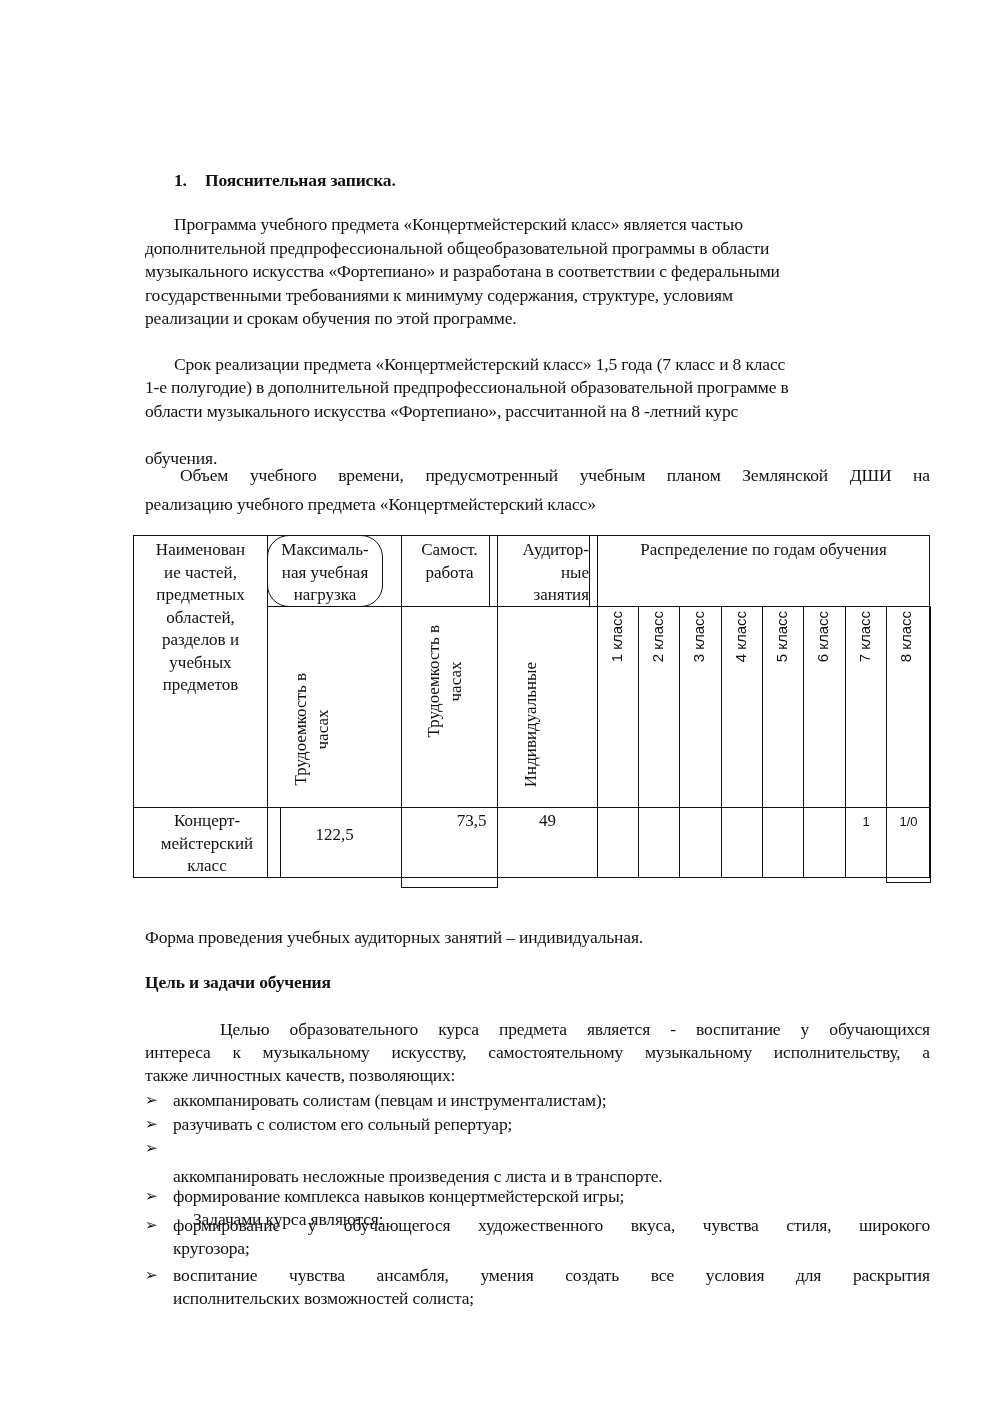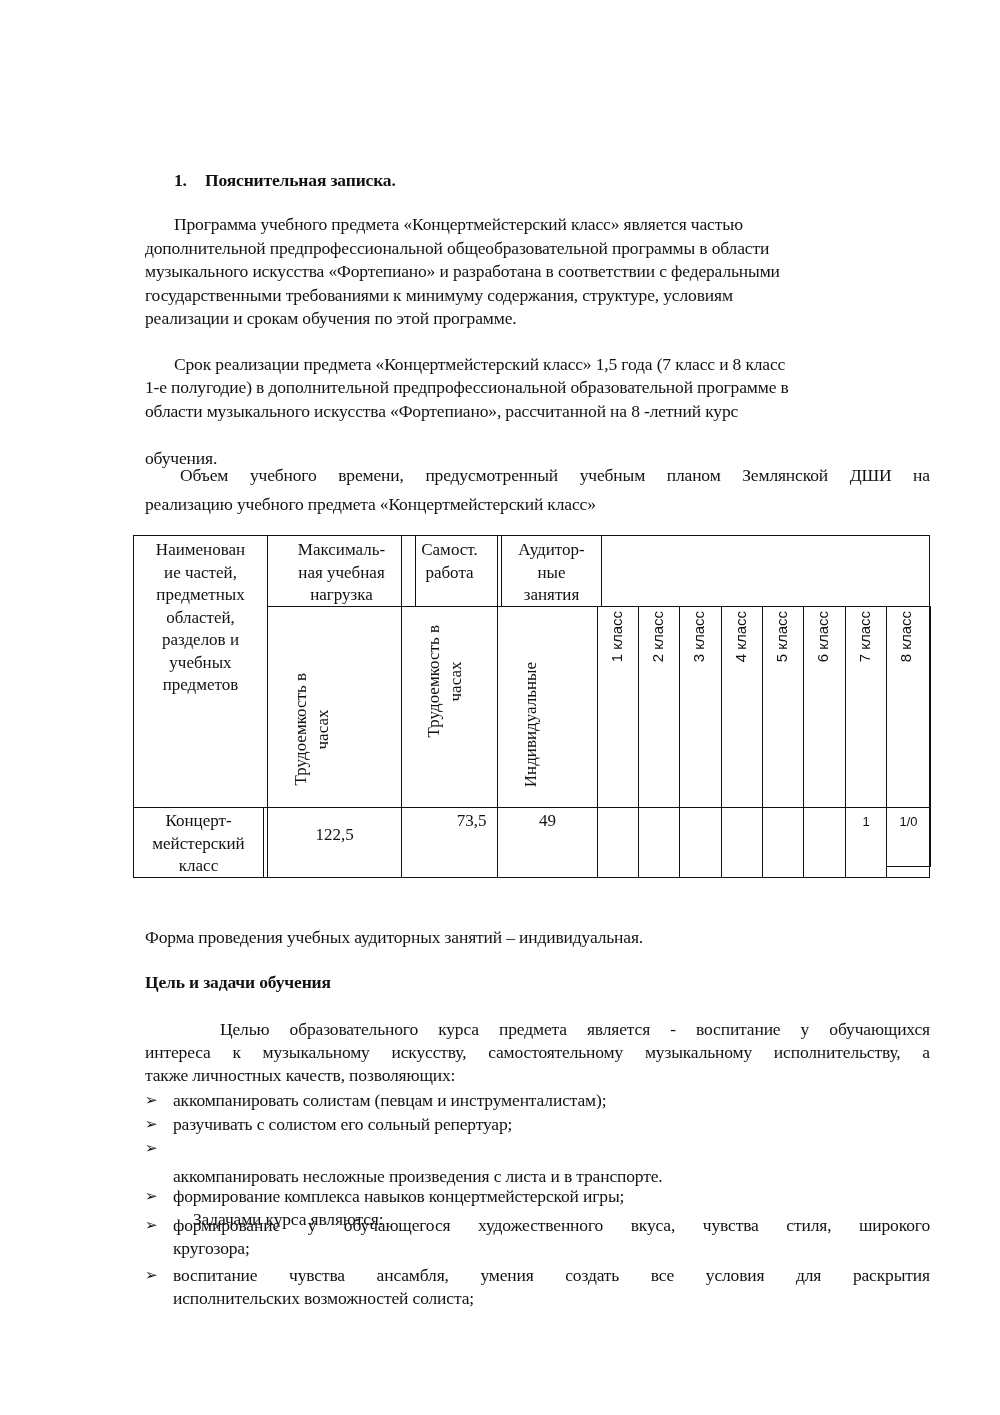--- a/index.html
+++ b/index.html
@@ -128,21 +128,21 @@
     <div class="cell" style="left:0; top:0; width:135px; height:273px; padding-top:3px;">
       <div>Наименован</div>
       <div>ие частей,</div>
       <div>предметных</div>
       <div>областей,</div>
       <div>разделов и</div>
       <div>учебных</div>
       <div>предметов</div>
     </div>
 
-    <div class="cell" style="left:134px; top:0; width:149px; height:72px; padding-top:3px;">
+    <div class="cell" style="left:134px; top:0; width:116px; height:72px; padding-top:3px;border-radius:22px;">
       <div>Максималь-</div>
       <div>ная учебная</div>
       <div>нагрузка</div>
     </div>
     <div class="cell" style="left:134px; top:71px; width:135px; height:202px;">
       <div class="vtext" style="left:22px; bottom:22px; text-align:left;">
         <div style="text-align:left;">Трудоемкость в</div>
         <div style="text-align:center;">часах</div>
       </div>
     </div>
@@ -151,29 +151,32 @@
       <div>Самост.</div>
       <div>работа</div>
     </div>
     <div class="cell" style="left:268px; top:71px; width:97px; height:202px;">
       <div class="vtext" style="left:21px; bottom:70px;">
         <div style="text-align:left;">Трудоемкость в</div>
         <div style="text-align:center;">часах</div>
       </div>
     </div>
 
-    <div class="cell" style="left:368px; top:0; width:101px; height:72px; padding-top:3px;">
+    <div class="cell" style="left:356px; top:0; width:101px; height:72px; padding-top:3px;text-align:right;">
       <div>Аудитор-</div>
       <div>ные</div>
       <div>занятия</div>
     </div>
     <div class="cell" style="left:364px; top:71px; width:101px; height:202px;">
       <div class="vtext" style="left:22px; bottom:20px;">Индивидуальные</div>
     </div>
 
+    <div class="cell" style="left:464px; top:0; width:333px; height:72px; padding-top:3px;">
+      <div>Распределение по годам обучения</div>
+    </div>
 
     <div id="class-headers">
         <div class="cell" style="left: 464px; top: 71px; width: 42px; height: 202px;">
           <div class="klass" style="right: auto; top: 4px; transform: rotate(180deg); height: auto; writing-mode: vertical-rl; position: absolute; left: 11px; text-align: right;">1 класс</div>
         </div>
         <div class="cell" style="left: 505px; top: 71px; width: 42px; height: 202px;">
           <div class="klass" style="right: auto; top: 4px; transform: rotate(180deg); height: auto; writing-mode: vertical-rl; position: absolute; left: 11px; text-align: right;">2 класс</div>
         </div>
         <div class="cell" style="left: 546px; top: 71px; width: 43px; height: 202px;">
           <div class="klass" style="right: auto; top: 4px; transform: rotate(180deg); height: auto; writing-mode: vertical-rl; position: absolute; left: 11px; text-align: right;">3 класс</div>
@@ -188,37 +191,37 @@
           <div class="klass" style="right: auto; top: 4px; transform: rotate(180deg); height: auto; writing-mode: vertical-rl; position: absolute; left: 11px; text-align: right;">6 класс</div>
         </div>
         <div class="cell" style="left: 712px; top: 71px; width: 42px; height: 202px;">
           <div class="klass" style="right: auto; top: 4px; transform: rotate(180deg); height: auto; writing-mode: vertical-rl; position: absolute; left: 11px; text-align: right;">7 класс</div>
         </div>
         <div class="cell" style="left: 753px; top: 71px; width: 45px; height: 202px;">
           <div class="klass" style="right: auto; top: 4px; transform: rotate(180deg); height: auto; writing-mode: vertical-rl; position: absolute; left: 11px; text-align: right;">8 класс</div>
         </div>
       </div>
 
-    <div class="cell" style="left:0; top:272px; width:131px; height:71px; padding-top:2px;">
+    <div class="cell" style="left:0; top:272px; width:148px; height:71px; padding-top:2px;">
       <div>Концерт-</div>
       <div>мейстерский</div>
       <div>класс</div>
     </div>
     <div class="cell" style="left:134px; top:272px; width:135px; height:71px; padding-top:16px;">122,5</div>
-    <div class="cell" style="left:268px; top:272px; width:97px; height:71px; padding-top:2px;padding-left:44px;">73,5</div>
+    <div class="cell" style="left:268px; top:272px; width:97px; height:81px; padding-top:2px;padding-left:44px;">73,5</div>
     <div class="cell" style="left:364px; top:272px; width:101px; height:71px; padding-top:2px;">49</div>
     <div id="class-values">
         <div class="cell sans-val" style="left: 464px; top: 272px; width: 42px; height: 71px; padding-top: 3px; text-align: center;"></div>
         <div class="cell sans-val" style="left: 505px; top: 272px; width: 42px; height: 71px; padding-top: 3px; text-align: center;"></div>
         <div class="cell sans-val" style="left: 546px; top: 272px; width: 43px; height: 71px; padding-top: 3px; text-align: center;"></div>
         <div class="cell sans-val" style="left: 588px; top: 272px; width: 42px; height: 71px; padding-top: 3px; text-align: center;"></div>
         <div class="cell sans-val" style="left: 629px; top: 272px; width: 42px; height: 71px; padding-top: 3px; text-align: center;"></div>
         <div class="cell sans-val" style="left: 670px; top: 272px; width: 43px; height: 71px; padding-top: 3px; text-align: center;"></div>
         <div class="cell sans-val" style="left: 712px; top: 272px; width: 42px; height: 71px; padding-top: 3px; text-align: center;">1</div>
-        <div class="cell sans-val" style="left: 753px; top: 272px; width: 45px; height: 60px; padding-top: 3px; text-align: center;">1/0</div>
+        <div class="cell sans-val" style="left: 753px; top: 272px; width: 45px; height: 76px; padding-top: 3px; text-align: center;">1/0</div>
       </div>
 
     <div style="position:absolute; left:0; top:0; width:797px; height:343px; box-sizing:border-box; border:1.5px solid #111; pointer-events:none;"></div>
   </div>
 
   <div class="txt" style="left:145px; top:926px;">Форма проведения учебных аудиторных занятий – индивидуальная.</div>
 
   <div class="txt bold" style="left:145px; top:971px;">Цель и задачи обучения</div>
 
   <div>

